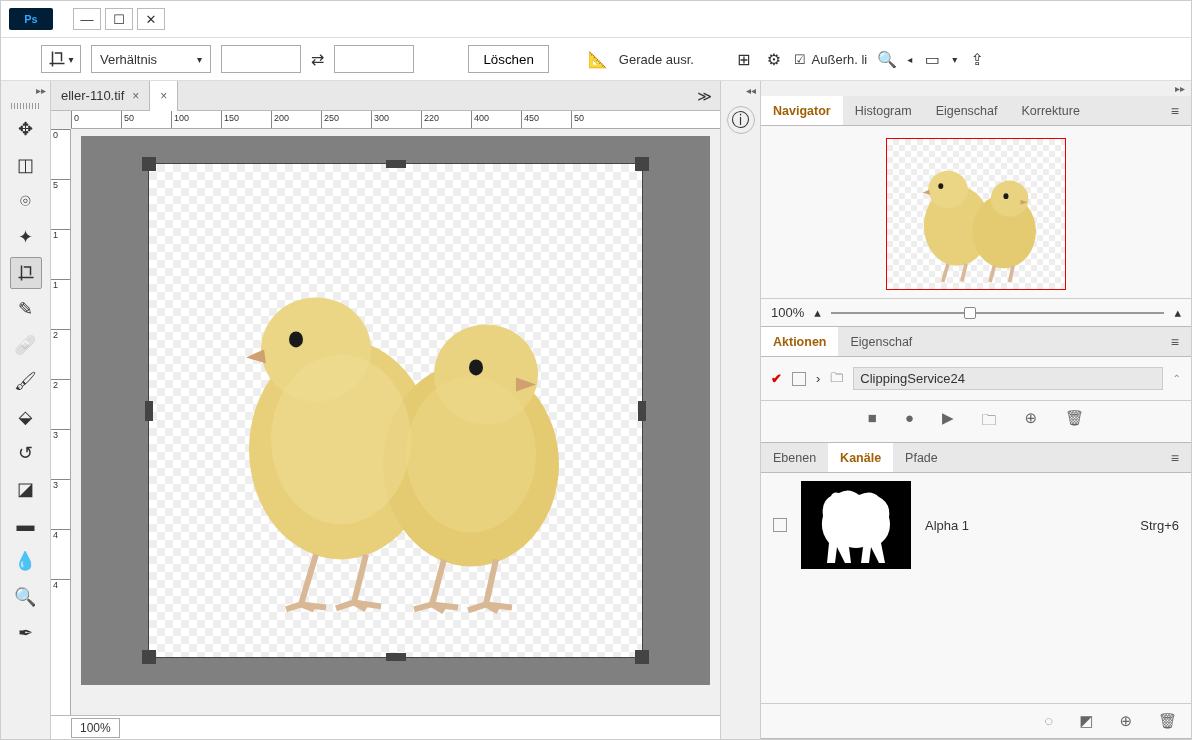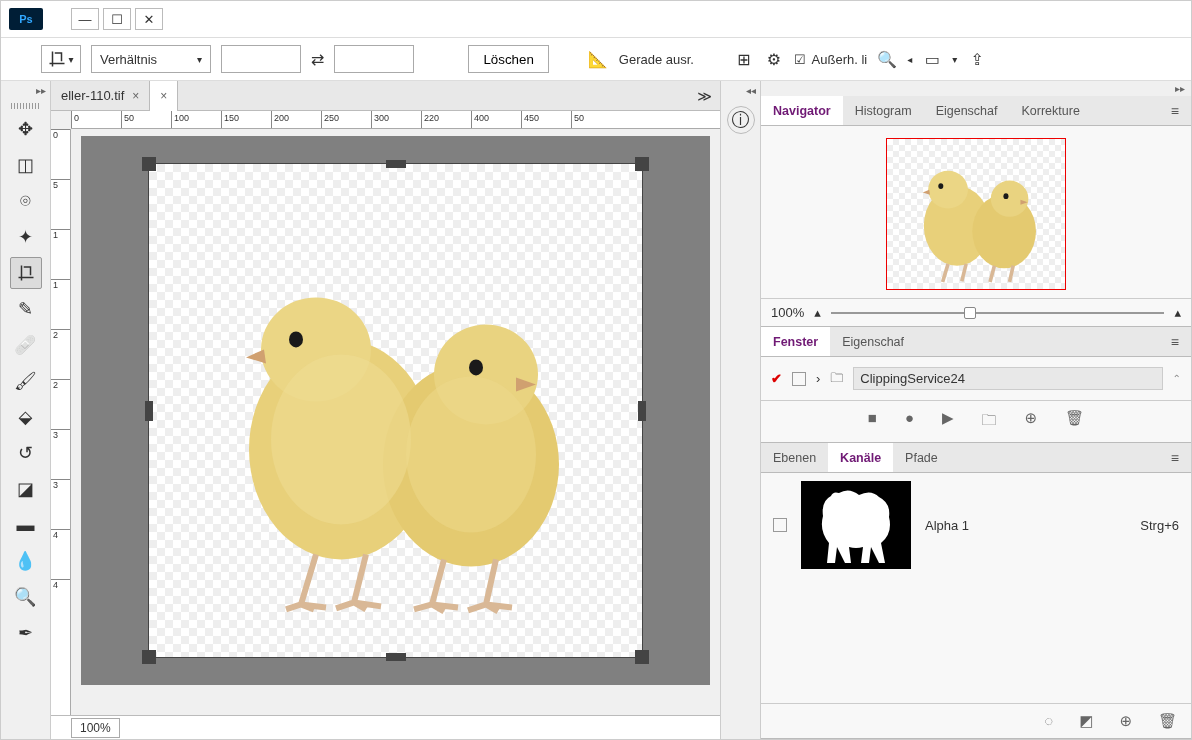--- a/index.html
+++ b/index.html
@@ -1,21 +1,21 @@
 <!DOCTYPE html>
 <html><head>
 <meta charset="utf-8">
 <style>
 * { margin: 0; padding: 0; box-sizing: border-box; font-family: "Segoe UI", Tahoma, sans-serif; }
 body { background: #fff; width: 1192px; height: 740px; overflow: hidden; font-size: 13px; color: #333; }
 .window { border: 1px solid #ccc; width: 1192px; height: 740px; display: flex; flex-direction: column; background: #f8f8f8; }
 
 
 .titlebar { display: flex; align-items: center; height: 36px; padding: 0 8px; background: #fff; }
-.ps-logo { width: 34px; height: 22px; background: #001e36; color: #31a8ff; font-weight: bold; font-size: 11px; display: flex; align-items: center; justify-content: center; border-radius: 2px; margin-right: 28px; }
+.ps-logo { width: 44px; height: 22px; background: #001e36; color: #31a8ff; font-weight: bold; font-size: 11px; display: flex; align-items: center; justify-content: center; border-radius: 2px; margin-right: 20px; }
 .menu { display: flex; gap: 24px; flex: 1; }
 .menu span { cursor: default; }
 .winbtns { display: flex; gap: 4px; }
 .winbtn { width: 28px; height: 22px; border: 1px solid #bbb; background: #fff; display: flex; align-items: center; justify-content: center; font-size: 13px; }
 
 
 .optbar { display: flex; align-items: center; height: 44px; padding: 0 8px 0 40px; background: #fff; border-top: 1px solid #ddd; border-bottom: 1px solid #ddd; gap: 10px; }
 .crop-btn { width: 40px; height: 28px; border: 1px solid #aaa; display: flex; align-items: center; justify-content: center; }
 .ratio-sel { border: 1px solid #aaa; height: 28px; padding: 0 8px; display: flex; align-items: center; gap: 30px; width: 120px; justify-content: space-between; }
 .dim-inp { border: 1px solid #aaa; width: 80px; height: 28px; background: #fff; }
@@ -65,21 +65,21 @@
 .infocol { width: 40px; background: #f0f0f0; border-right: 1px solid #ccc; display: flex; flex-direction: column; align-items: center; padding-top: 4px; }
 .infocol .hdr { font-size: 10px; align-self: flex-end; padding-right: 4px; color: #666; }
 .infocol .ibtn { margin-top: 10px; font-size: 18px; width: 28px; height: 28px; border: 1px solid #bbb; display: flex; align-items: center; justify-content: center; border-radius: 14px; }
 
 
 .panels { width: 430px; background: #f0f0f0; display: flex; flex-direction: column; }
 .panelhdr { display: flex; justify-content: flex-end; padding: 2px 6px; font-size: 10px; color: #666; }
 .panel { border-bottom: 1px solid #bbb; background: #f8f8f8; }
 .ptabs { display: flex; height: 30px; border-bottom: 1px solid #bbb; align-items: stretch; background: #e8e8e8; }
 .ptab { padding: 0 12px; display: flex; align-items: center; font-size: 12.5px; color: #555; }
-.ptab.active { background: #fff; font-weight: 600; color: #701a75; }
+.ptab.active { background: #fff; font-weight: 600; color: #a16207; }
 .ptab.menu-icon { margin-left: auto; font-size: 14px; }
 
 .nav-body { padding: 12px 0 8px; display: flex; flex-direction: column; align-items: center; }
 .nav-thumb { width: 180px; height: 152px; border: 1px solid #e00; position: relative;
   background-image: linear-gradient(45deg,#eee 25%,transparent 25%),linear-gradient(-45deg,#eee 25%,transparent 25%),linear-gradient(45deg,transparent 75%,#eee 75%),linear-gradient(-45deg,transparent 75%,#eee 75%);
   background-size: 12px 12px; background-position: 0 0,0 6px,6px -6px,-6px 0; background-color: #fff; }
 .nav-zoom { display: flex; align-items: center; width: 100%; padding: 6px 10px; gap: 10px; border-top: 1px solid #ccc; }
 .nav-zoom .sldtrack { flex: 1; height: 2px; background: #999; position: relative; }
 .nav-zoom .sldthumb { position: absolute; left: 40%; top: -5px; width: 12px; height: 12px; background: #fff; border: 1px solid #888; border-radius: 2px; }
 
@@ -279,21 +279,21 @@
           <span>▴</span>
           <div class="sldtrack">
               <div class="sldthumb"></div>
             </div>
           <span>▴</span>
         </div>
       </div>
 
       <div class="panel">
         <div class="ptabs">
-          <div class="ptab active">Fenster</div>
+          <div class="ptab active">Aktionen</div>
           <div class="ptab">Eigenschaf</div>
           <div class="ptab menu-icon">≡</div>
         </div>
         <div class="act-body">
           <div class="act-row">
             <span class="chkmrk">✔</span>
             <span style="width:14px;height:14px;border:1px solid #999"></span>
             <span>›</span>
             <span>🗀</span>
             <span class="name">ClippingService24</span>

